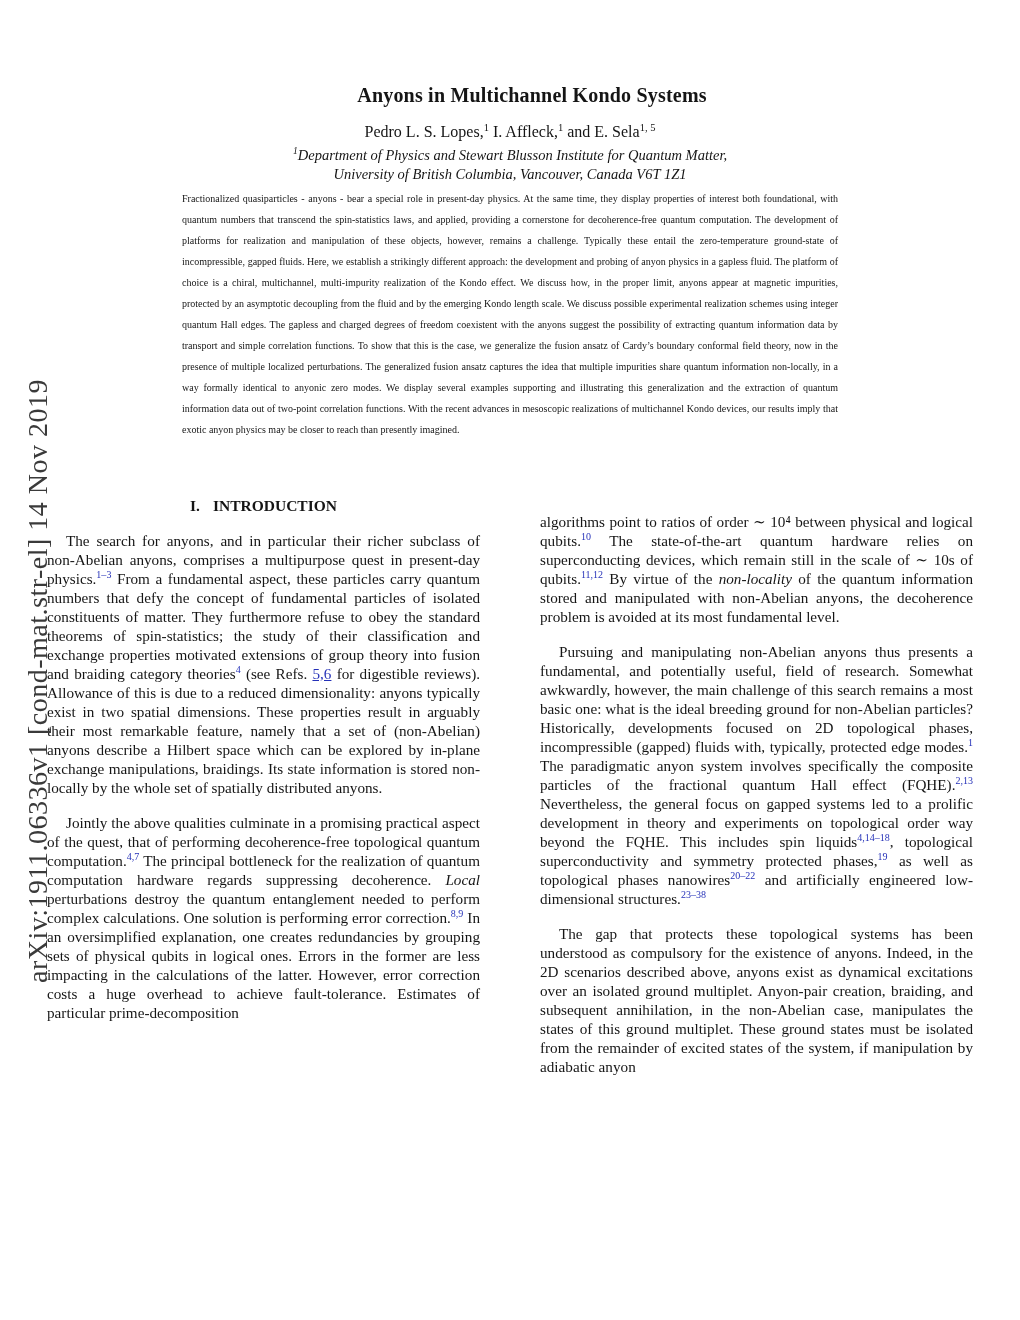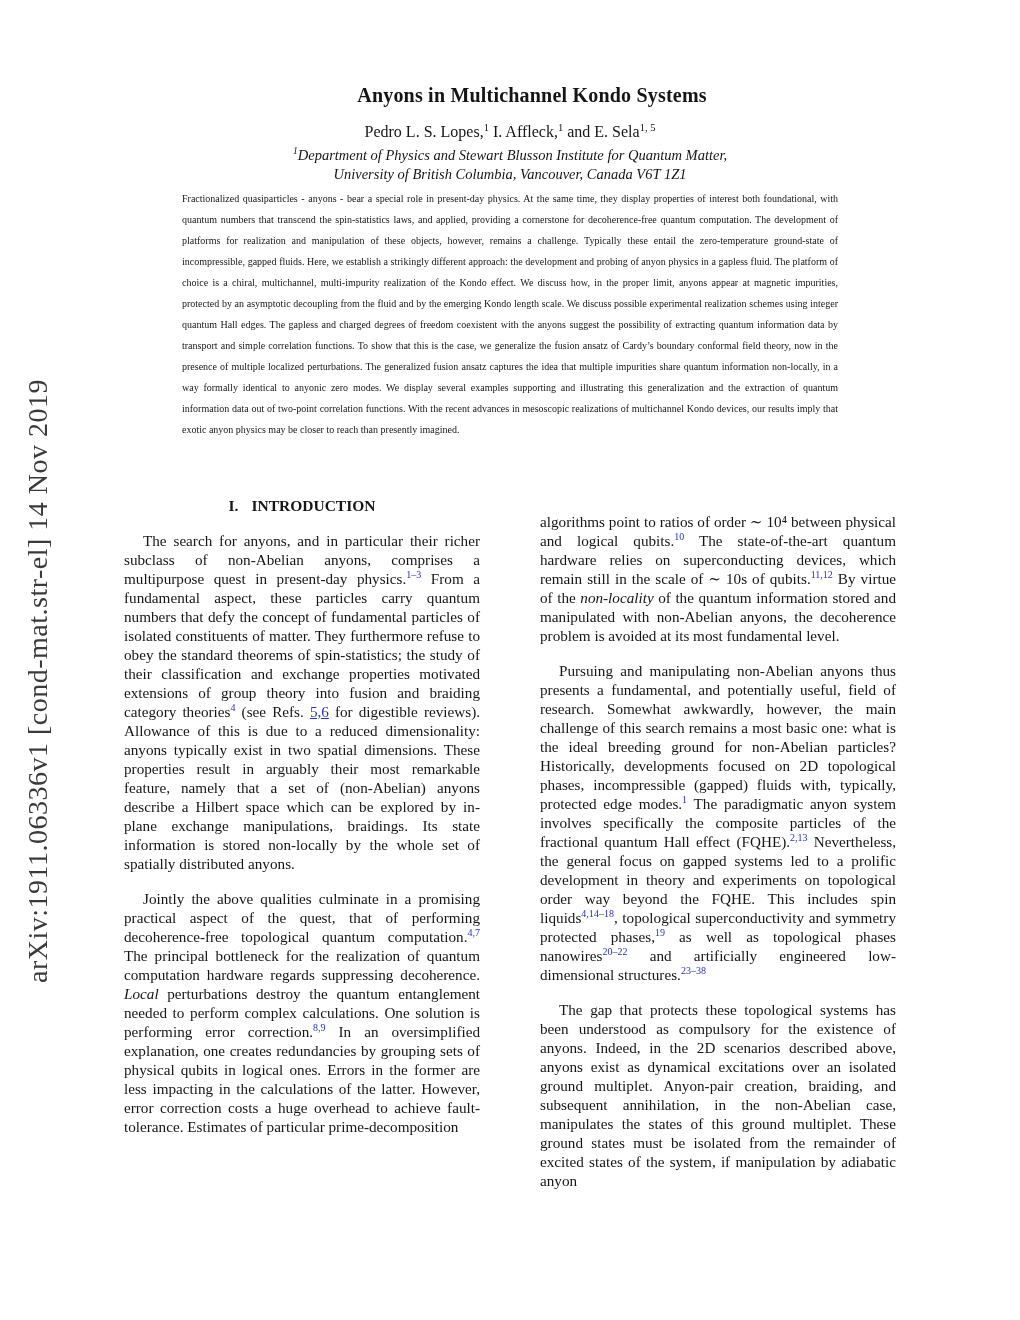--- a/index.html
+++ b/index.html
@@ -54,21 +54,21 @@
     width: 656px;
     margin: 4px auto 0 auto;
     text-align: justify;
     font-size: 10px;
     line-height: 21px;
   }
 
   .columns {
     display: flex;
     gap: 28px;
-    padding: 0 108px;
+    padding: 0 31px;
     margin-top: 56px;
   }
   .col {
     flex: 1;
     text-align: justify;
     font-size: 15.2px;
     line-height: 19px;
   }
   .section-heading {
     text-align: center;

